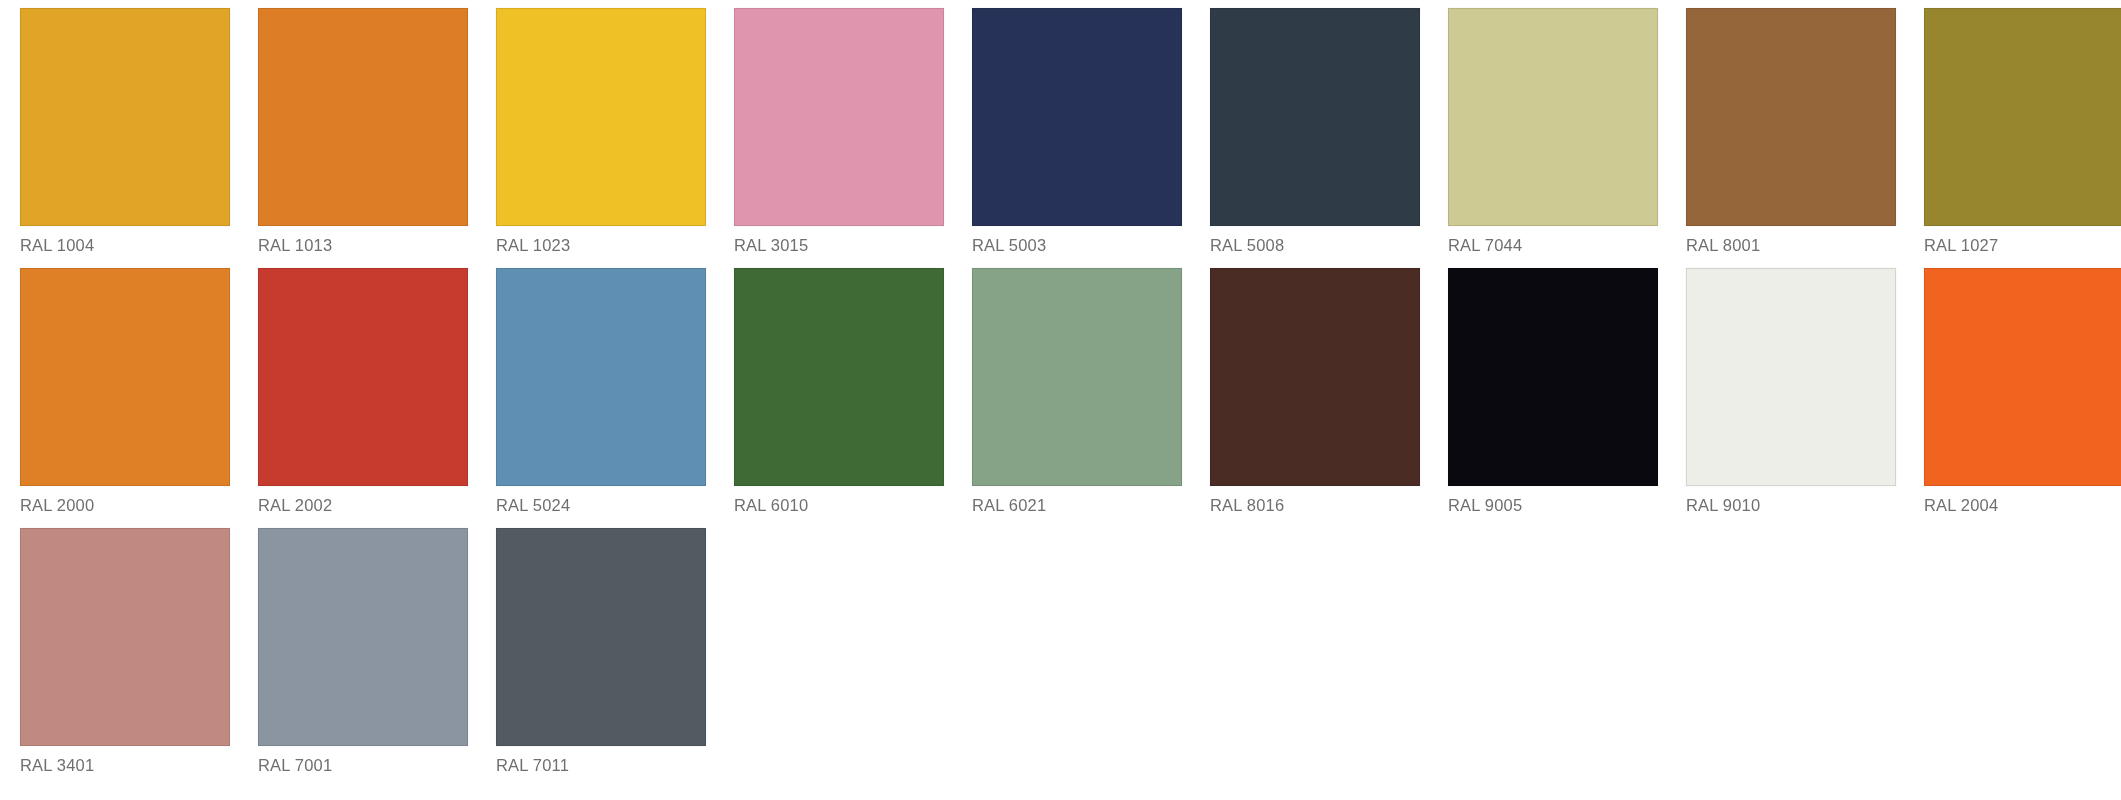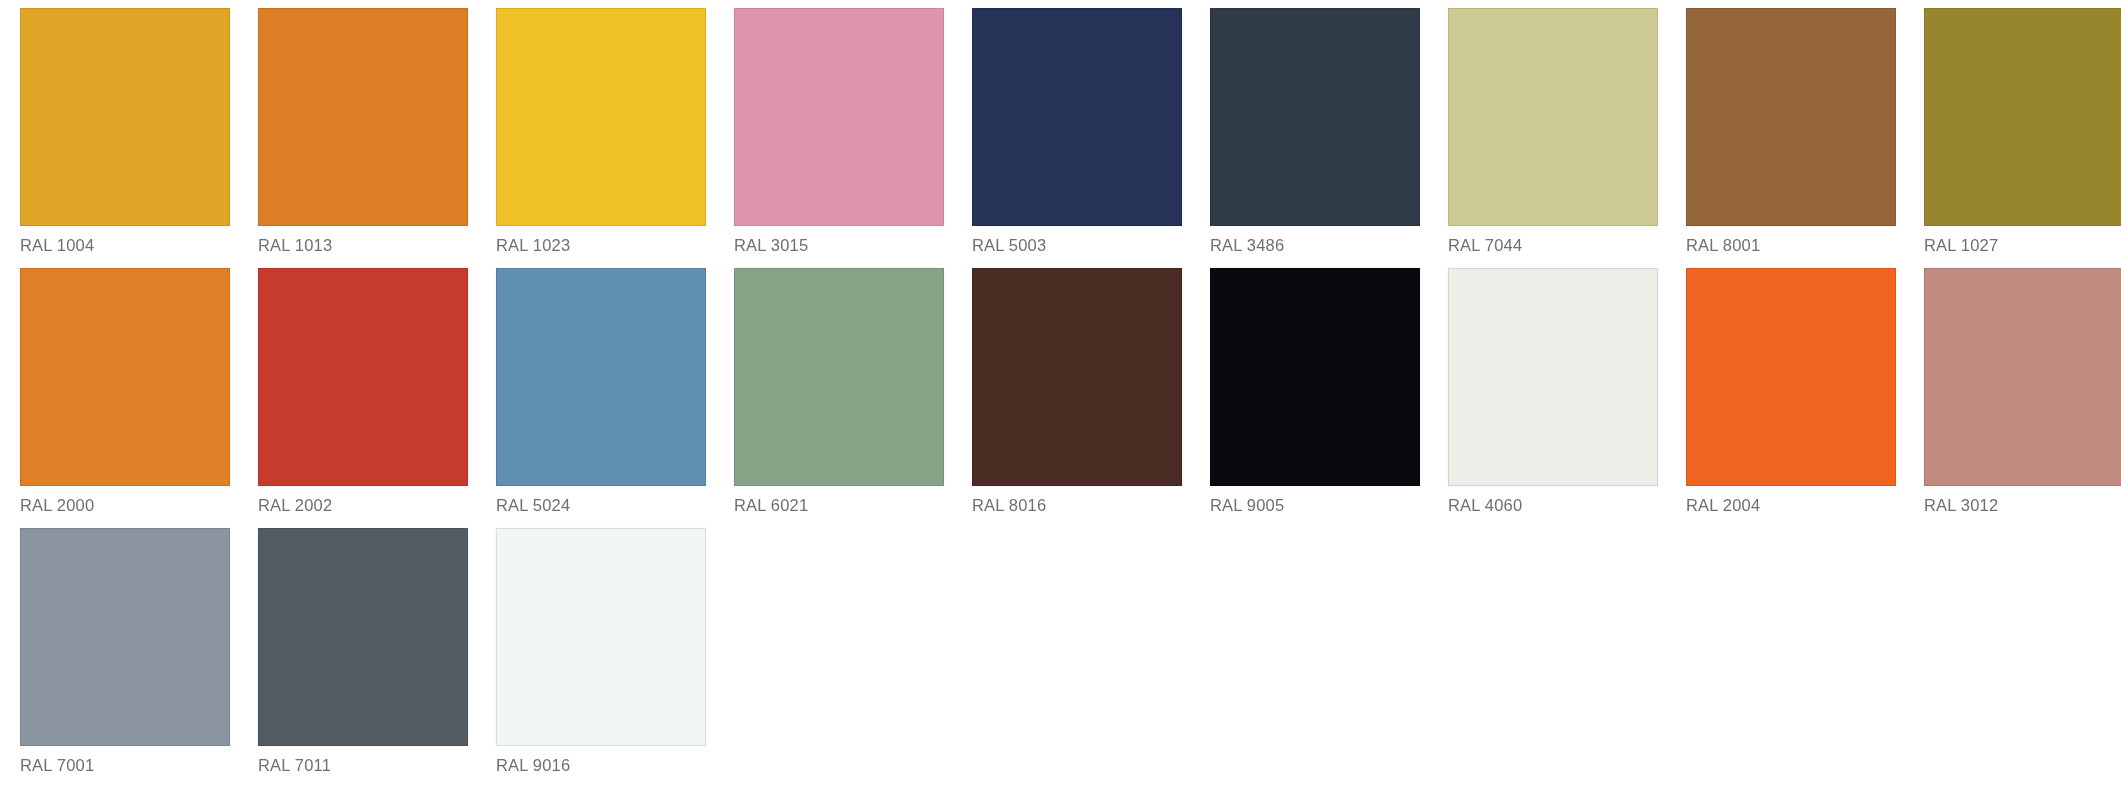--- a/index.html
+++ b/index.html
@@ -71,21 +71,21 @@
       <div class="swatch-cell">
         <div class="swatch-chip" style="background-color: rgb(223, 149, 173);"></div>
         <div class="swatch-label">RAL 3015</div>
       </div>
       <div class="swatch-cell">
         <div class="swatch-chip" style="background-color: rgb(38, 50, 87);"></div>
         <div class="swatch-label">RAL 5003</div>
       </div>
       <div class="swatch-cell">
         <div class="swatch-chip" style="background-color: rgb(47, 59, 71);"></div>
-        <div class="swatch-label">RAL 3486</div>
+        <div class="swatch-label">RAL 5008</div>
       </div>
       <div class="swatch-cell">
         <div class="swatch-chip" style="background-color: rgb(205, 202, 148);"></div>
         <div class="swatch-label">RAL 7044</div>
       </div>
       <div class="swatch-cell">
         <div class="swatch-chip" style="background-color: rgb(148, 102, 58);"></div>
         <div class="swatch-label">RAL 8001</div>
       </div>
       <div class="swatch-cell">
@@ -98,54 +98,54 @@
       </div>
       <div class="swatch-cell">
         <div class="swatch-chip" style="background-color: rgb(198, 59, 46);"></div>
         <div class="swatch-label">RAL 2002</div>
       </div>
       <div class="swatch-cell">
         <div class="swatch-chip" style="background-color: rgb(96, 143, 180);"></div>
         <div class="swatch-label">RAL 5024</div>
       </div>
       <div class="swatch-cell">
+        <div class="swatch-chip" style="background-color: rgb(63, 106, 54);"></div>
+        <div class="swatch-label">RAL 6010</div>
+      </div>
+      <div class="swatch-cell">
         <div class="swatch-chip" style="background-color: rgb(134, 163, 135);"></div>
         <div class="swatch-label">RAL 6021</div>
       </div>
       <div class="swatch-cell">
         <div class="swatch-chip" style="background-color: rgb(74, 44, 37);"></div>
         <div class="swatch-label">RAL 8016</div>
       </div>
       <div class="swatch-cell">
         <div class="swatch-chip" style="background-color: rgb(10, 9, 16);"></div>
         <div class="swatch-label">RAL 9005</div>
       </div>
       <div class="swatch-cell">
         <div class="swatch-chip" style="background-color: rgb(238, 238, 232);"></div>
-        <div class="swatch-label">RAL 4060</div>
+        <div class="swatch-label">RAL 9010</div>
       </div>
       <div class="swatch-cell">
         <div class="swatch-chip" style="background-color: rgb(240, 100, 31);"></div>
         <div class="swatch-label">RAL 2004</div>
       </div>
       <div class="swatch-cell">
         <div class="swatch-chip" style="background-color: rgb(192, 138, 128);"></div>
-        <div class="swatch-label">RAL 3012</div>
+        <div class="swatch-label">RAL 3401</div>
       </div>
       <div class="swatch-cell">
         <div class="swatch-chip" style="background-color: rgb(138, 149, 161);"></div>
         <div class="swatch-label">RAL 7001</div>
       </div>
       <div class="swatch-cell">
         <div class="swatch-chip" style="background-color: rgb(82, 90, 98);"></div>
         <div class="swatch-label">RAL 7011</div>
-      </div>
-      <div class="swatch-cell">
-        <div class="swatch-chip" style="background-color: rgb(242, 246, 246);"></div>
-        <div class="swatch-label">RAL 9016</div>
       </div>
       <div class="swatch-cell is-empty">
         <div class="swatch-chip"></div>
         <div class="swatch-label"></div>
       </div>
       <div class="swatch-cell is-empty">
         <div class="swatch-chip"></div>
         <div class="swatch-label"></div>
       </div>
     </div>

